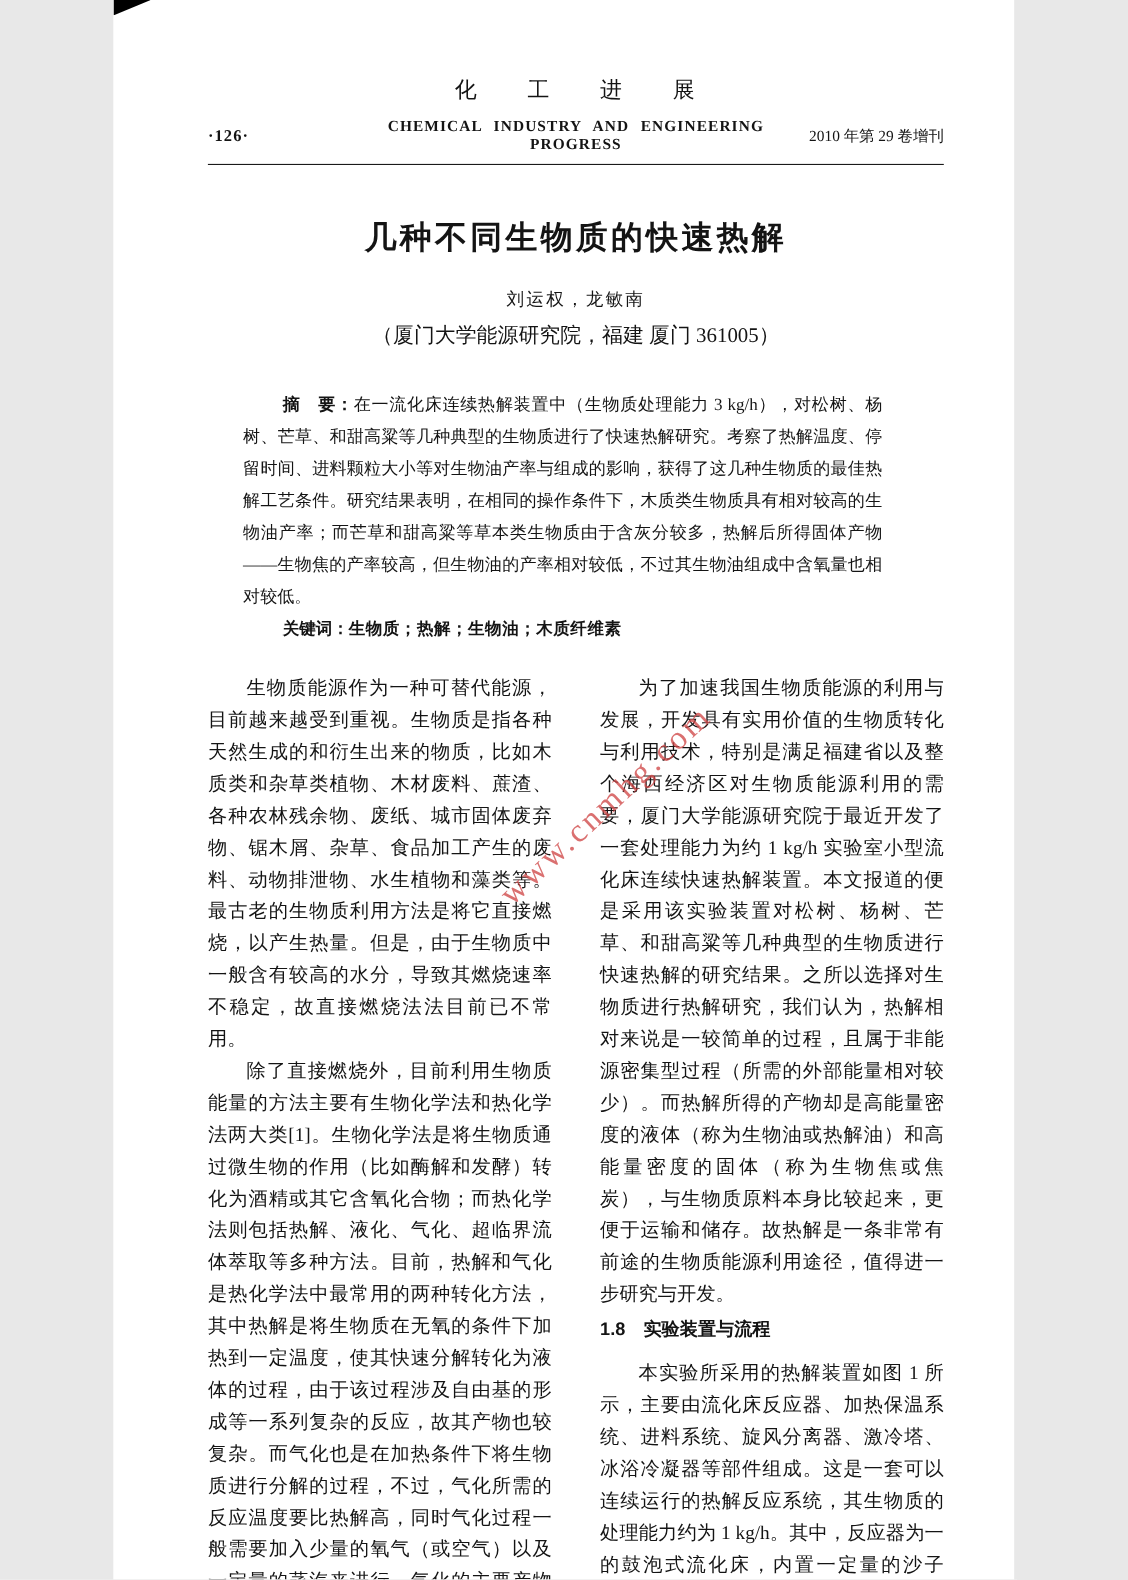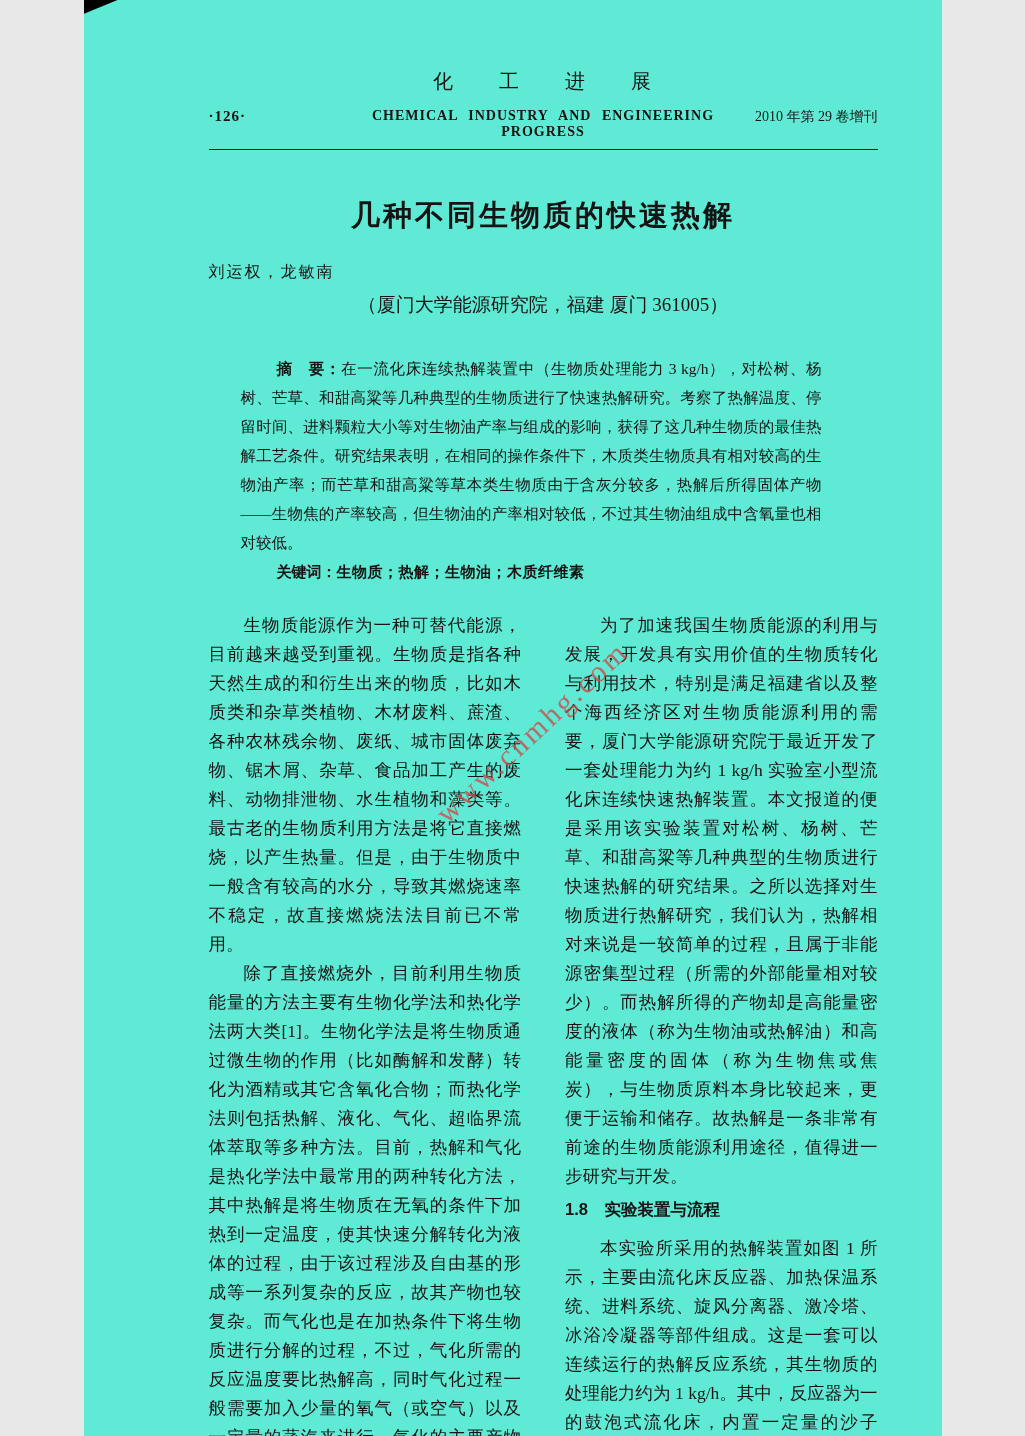--- a/index.html
+++ b/index.html
@@ -1,47 +1,46 @@
 <!DOCTYPE html>
 <html><head>
 <meta charset="utf-8">
 <style>
   html,body{margin:0;padding:0;background:#e8e8e8;}
   .page{
     position:relative;
     width:819px;height:1436px;
-    background:#5eead4;
+    background:#ffffff;
     color:#141414;
     font-family:"Liberation Serif","DejaVu Serif",serif;
     overflow:hidden;
     margin:0 auto;
-    padding-left:39px;
   }
   .scan-mark{
     position:absolute;left:0;top:0;width:34px;height:14px;background:#000;
     clip-path:polygon(0 0,100% 0,0 100%);
   }
   .content{padding:0 64px 0 86px;}
   
   .journal-cn{
     margin:0;padding-top:68px;text-align:center;
     font-size:20px;letter-spacing:2px;font-weight:400;
   }
-  .header-row{display:flex;align-items:flex-start;margin-top:13px;}
+  .header-row{display:flex;align-items:center;margin-top:13px;}
   .page-num{flex:1;font-size:15px;font-weight:bold;letter-spacing:1px;}
   .journal-en{flex:3;text-align:center;font-size:14px;letter-spacing:1px;word-spacing:6px;font-weight:600;}
   .issue{flex:1;text-align:right;font-size:14px;}
   .header-rule{border:none;border-top:1.6px solid #1a1a1a;margin:9px 0 0 0;}
   
   .title{
     margin:46px 0 0 0;text-align:center;
     font-size:29px;font-weight:bold;letter-spacing:3px;
     font-family:Liberation Mono, monospace;
   }
-  .authors{margin-top:26px;font-size:16px;letter-spacing:2px;}
+  .authors{margin-top:26px;text-align:center;font-size:16px;letter-spacing:2px;}
   .affiliation{margin-top:9px;text-align:center;font-size:19px;}
   
   .abstract{
     margin:36px 56px 0 32px;
     font-size:15.5px;line-height:29px;text-align:justify;
   }
   .abstract .label, .keywords .label{
     font-weight:bold;
     font-family:"Liberation Sans","DejaVu Sans",sans-serif;
     margin-left:36px;

